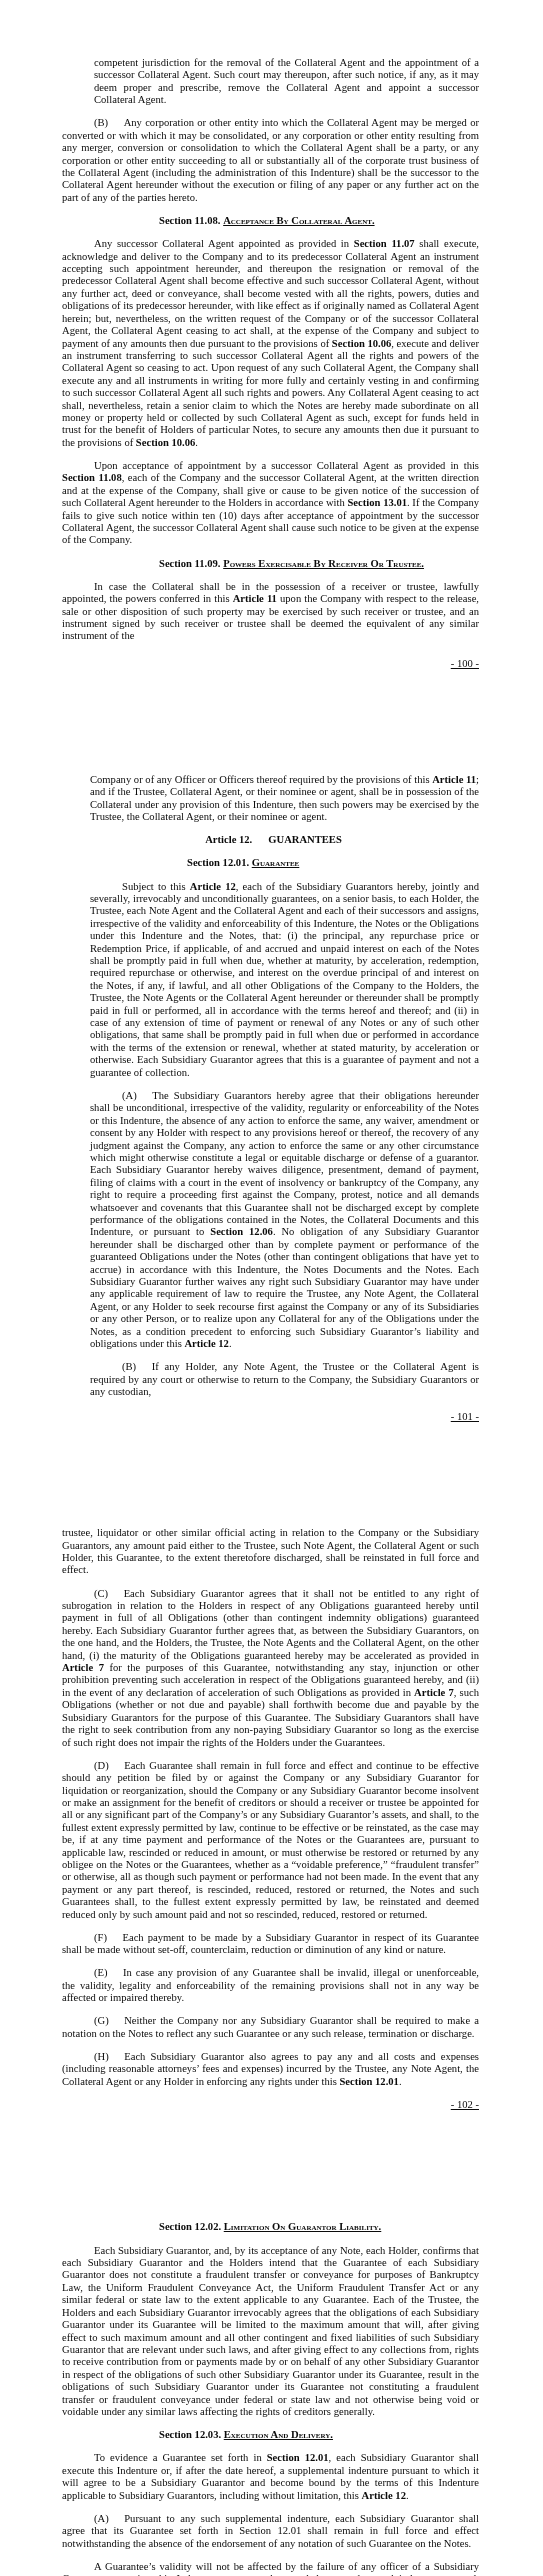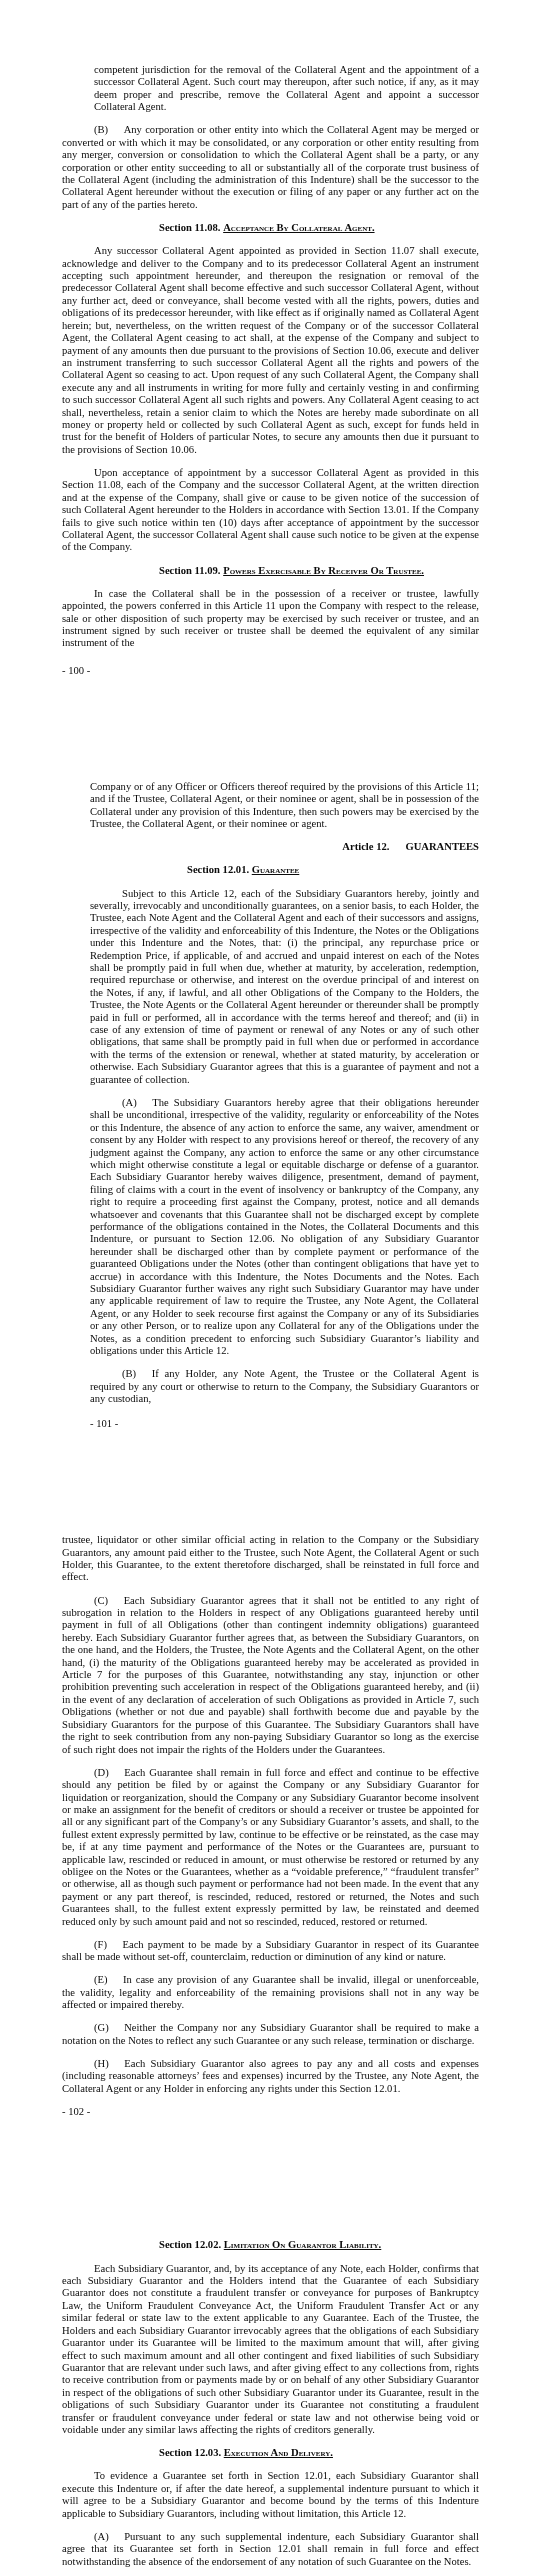--- a/index.html
+++ b/index.html
@@ -9,35 +9,35 @@
     height: 2813px;
     overflow: hidden;
     font-family: "Liberation Serif", "DejaVu Serif", serif;
     font-size: 10.6px;
     line-height: 12.4px;
     color: #0b0b0b;
     -webkit-font-smoothing: antialiased;
   }
   .doc { width: 544px; }
   .page { padding-left: 62px; padding-right: 65px; }
-  .page.p1 { padding-top: 64px; }
+  .page.p1 { padding-top: 34px; margin-top: 23px; }
   .page.p2 { padding-top: 103px; margin-left: 28px; }
   .page.p3 { padding-top: 104px; }
   .page.p4 { padding-top: 110px; }
   .block + .block { margin-top: 10.8px; }
   .paragraph { text-align: justify; text-indent: 32px; }
   .continuation { text-align: justify; text-indent: 0; }
   .continuation-indented { text-align: justify; text-indent: 0; margin-left: 32px; }
-  .section-heading { font-weight: bold; margin-left: 97px; text-align: left; margin-top: 11px; }
-  .article-heading { font-weight: bold; margin-left: -22px; text-align: right; }
+  .section-heading { font-weight: bold; margin-left: 97px; text-align: left; }
+  .article-heading { font-weight: bold; margin-left: -22px; text-align: center; }
   .sc { font-variant: small-caps; text-decoration: underline; }
-  .b { font-weight: normal; }
+  .b { font-weight: bold; }
   .tab { display: inline-block; width: 15.5px; }
   .tab.wide { display: inline-block; width: 16px; }
-  .page-number { text-align: left; text-indent: 0; }
+  .page-number { text-align: right; text-indent: 0; text-decoration: underline; }
   .page.p1 .page-number { margin-top: 15.5px; }
   .page.p2 .page-number { margin-top: 12.4px; }
   .page.p3 .page-number { }
 </style>
 </head>
 <body>
 
 <div class="doc">
     <section class="page p1">
       <p class="block continuation-indented"><span class="">competent jurisdiction for the removal of the Collateral Agent and the appointment of a successor Collateral Agent. Such court may thereupon, after such notice, if any, as it may deem proper and prescribe, remove the Collateral Agent and appoint a successor Collateral Agent.</span></p>

